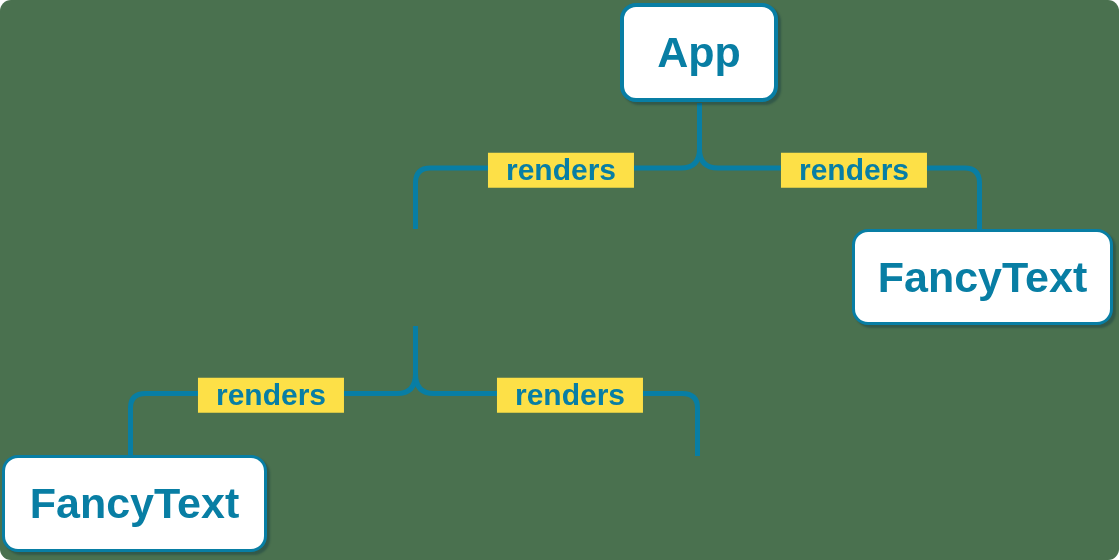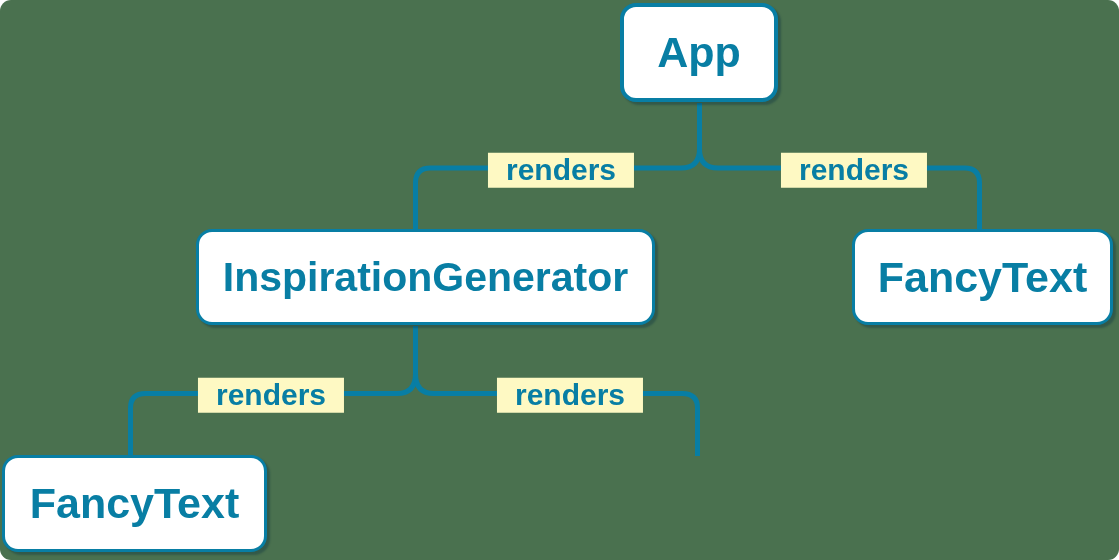--- a/index.html
+++ b/index.html
@@ -56,21 +56,21 @@
   }
   .node-fancy-text-bottom {
     left: 2px; top: 455px; width: 265px; height: 97px;
   }
   .node-copyright {
     left: 567px; top: 455px; width: 265px; height: 97px;
   }
   .edge-label {
     position: absolute;
     transform: translate(-50%, -50%);
-    background: #fef9c3;
+    background: #fde047;
     color: #087ea4;
     font-weight: bold;
     font-size: 30px;
     line-height: 1.15;
     padding: 0 18px;
     white-space: nowrap;
   }
   .edge-label-1 { left: 561px; top: 170px; }
   .edge-label-2 { left: 854px; top: 170px; }
   .edge-label-3 { left: 271px; top: 395px; }
@@ -85,23 +85,20 @@
     <path d="M 699.5 103 L 699.5 149 Q 699.5 168 681 168 L 430.5 168 Q 415.5 168 415.5 183 L 415.5 229"></path>
     <path d="M 699.5 103 L 699.5 149 Q 699.5 168 718 168 L 964.5 168 Q 979.5 168 979.5 183 L 979.5 229"></path>
     <path d="M 415.5 326 L 415.5 374 Q 415.5 393.5 397 393.5 L 145.5 393.5 Q 130.5 393.5 130.5 408 L 130.5 456"></path>
     <path d="M 415.5 326 L 415.5 374 Q 415.5 393.5 434 393.5 L 682 393.5 Q 697.5 393.5 697.5 408 L 697.5 456"></path>
   </svg>
 
   <div class="node node-app">
     <span>App</span>
   </div>
 
-  <div class="node node-inspiration-generator">
-    <span>InspirationGenerator</span>
-  </div>
 
   <div class="node node-fancy-text-top">
     <span>FancyText</span>
   </div>
 
   <div class="node node-fancy-text-bottom">
     <span>FancyText</span>
   </div>
 
 

